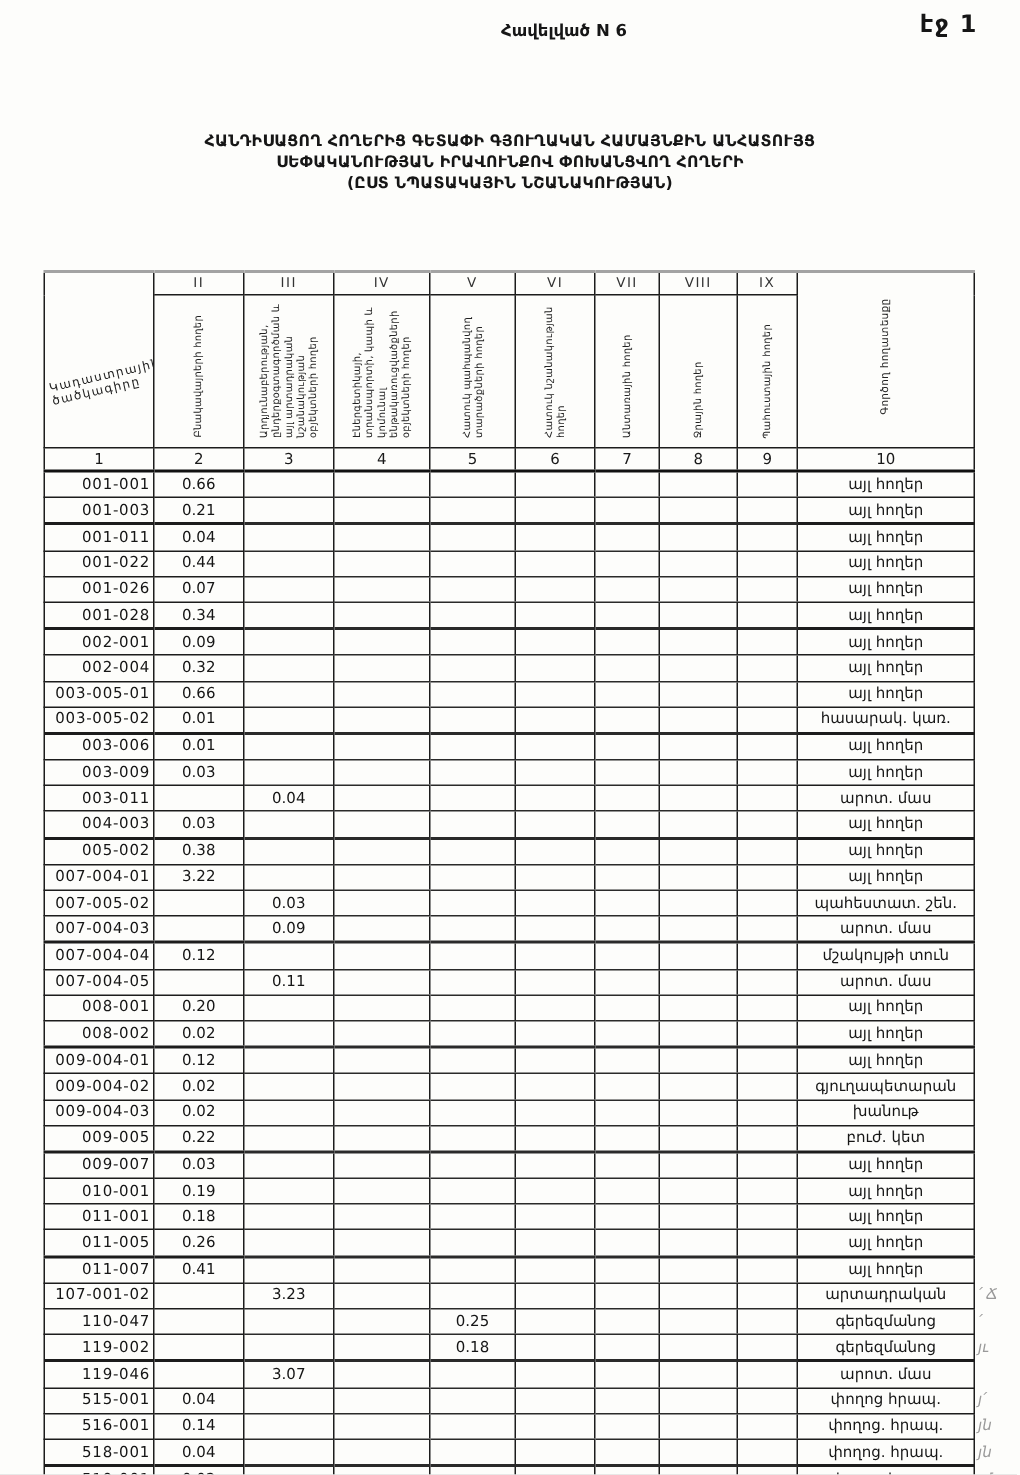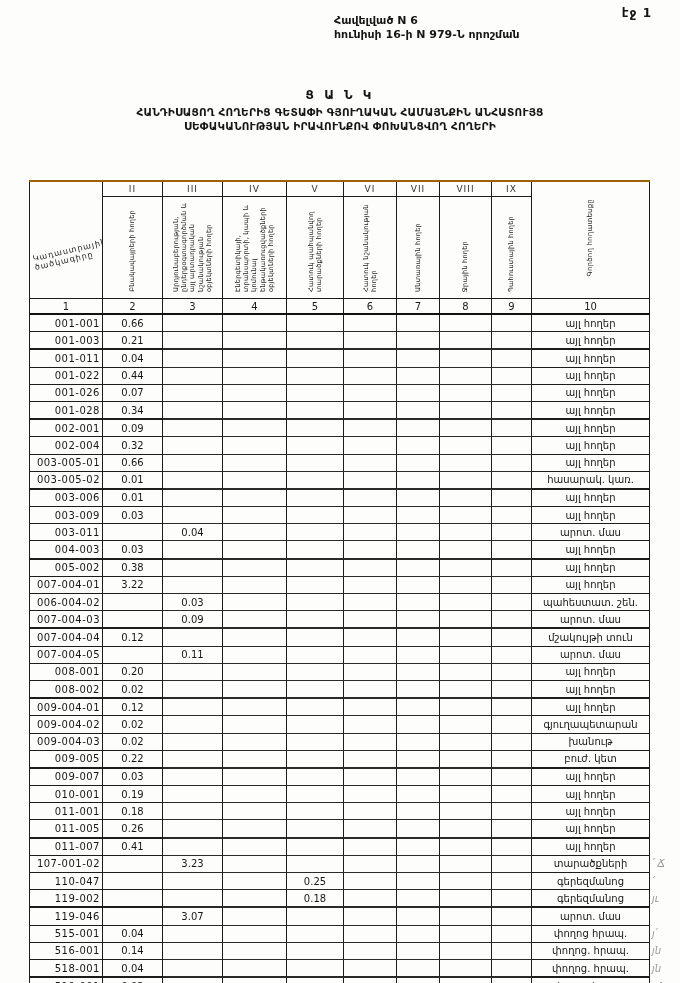--- a/index.html
+++ b/index.html
@@ -6,21 +6,21 @@
   .page{
     position:relative;
     width:680px;height:983px;
     background:#fdfdfb;
     font-family:"DejaVu Sans",sans-serif;
     color:#161616;
     overflow:hidden;
   }
   .page-label{
     position:absolute;top:6px;right:28px;
-    font-size:12px;font-weight:bold;letter-spacing:1px;
+    font-size:16px;font-weight:bold;letter-spacing:1px;
   }
   .annex-block{
     position:absolute;top:14px;right:36px;width:310px;
     text-align:left;font-size:11px;font-weight:bold;line-height:1.25;
   }
   .title-block{
     position:absolute;top:88px;left:40px;width:600px;
     text-align:center;font-weight:bold;font-size:10.5px;line-height:1.32;
     letter-spacing:0.2px;
   }
@@ -29,21 +29,21 @@
   table.doc{
     position:absolute;left:29px;top:180px;
     border-collapse:collapse;table-layout:fixed;width:646px;
   }
   table.doc th,table.doc td{
     border:1px solid #1c1c1c;
     padding:0 2px;overflow:hidden;white-space:nowrap;
     font-weight:normal;
   }
   
-  tr.numerals-row th{border-top:2px solid #a16207;height:14px;font-size:9px;color:#333;text-align:center;letter-spacing:1px;}
+  tr.numerals-row th{border-top:2px solid #a3a3a3;height:14px;font-size:9px;color:#333;text-align:center;letter-spacing:1px;}
   th.code-head,td.c-code{border-left:2px solid #111;}
   th.col10-head,td.c-type{border-right:2px solid #111;}
 
   th.code-head{vertical-align:bottom;}
   .code-head-inner{
     transform:rotate(-13deg);transform-origin:left bottom;
     font-size:8px;line-height:1.15;white-space:normal;text-align:left;
     width:62px;margin:0 0 26px 4px;color:#222;
   }
   tr.vert-row th{height:100px;vertical-align:bottom;}
@@ -78,27 +78,26 @@
 </style>
 </head>
 <body>
 
 <div class="page">
 
   <div class="page-label">էջ 1</div>
 
   <div class="annex-block">
     <div>Հավելված N 6</div>
-    <div>հունիսի 16-ի N 979-Ն որոշման</div>
   </div>
 
   <div class="title-block">
-    <div class="main-line">Ց Ա Ն Կ</div>
     <div>ՀԱՆԴԻՍԱՑՈՂ ՀՈՂԵՐԻՑ ԳԵՏԱՓԻ ԳՅՈՒՂԱԿԱՆ ՀԱՄԱՅՆՔԻՆ ԱՆՀԱՏՈՒՅՑ</div>
     <div>ՍԵՓԱԿԱՆՈՒԹՅԱՆ ԻՐԱՎՈՒՆՔՈՎ ՓՈԽԱՆՑՎՈՂ ՀՈՂԵՐԻ</div>
+    <div>(ԸՍՏ ՆՊԱՏԱԿԱՅԻՆ ՆՇԱՆԱԿՈՒԹՅԱՆ)</div>
   </div>
 
   <table class="doc">
     <colgroup>
       <col style="width:73px">
         <col style="width:60px">
         <col style="width:60px">
       <col style="width:64px">
         <col style="width:57px">
         <col style="width:53px">
@@ -352,21 +351,21 @@
           <td class="c-val"></td>
           <td class="c-val"></td>
           <td class="c-val"></td>
           <td class="c-val"></td>
           <td class="c-val"></td>
           <td class="c-val"></td>
           <td class="c-type">այլ հողեր</td>
           <td class="c-mark"></td>
         </tr>
         <tr>
-          <td class="c-code">006-004-02</td>
+          <td class="c-code">007-005-02</td>
           <td class="c-val"></td>
           <td class="c-val">0.03</td>
           <td class="c-val"></td>
           <td class="c-val"></td>
           <td class="c-val"></td>
           <td class="c-val"></td>
           <td class="c-val"></td>
           <td class="c-val"></td>
           <td class="c-type">պահեստատ. շեն.</td>
           <td class="c-mark"></td>
@@ -556,21 +555,21 @@
         <tr>
           <td class="c-code">107-001-02</td>
           <td class="c-val"></td>
           <td class="c-val">3.23</td>
           <td class="c-val"></td>
           <td class="c-val"></td>
           <td class="c-val"></td>
           <td class="c-val"></td>
           <td class="c-val"></td>
           <td class="c-val"></td>
-          <td class="c-type">տարածքների</td>
+          <td class="c-type">արտադրական</td>
           <td class="c-mark">՛ Ճ</td>
         </tr>
         <tr>
           <td class="c-code">110-047</td>
           <td class="c-val"></td>
           <td class="c-val"></td>
           <td class="c-val"></td>
           <td class="c-val">0.25</td>
           <td class="c-val"></td>
           <td class="c-val"></td>

